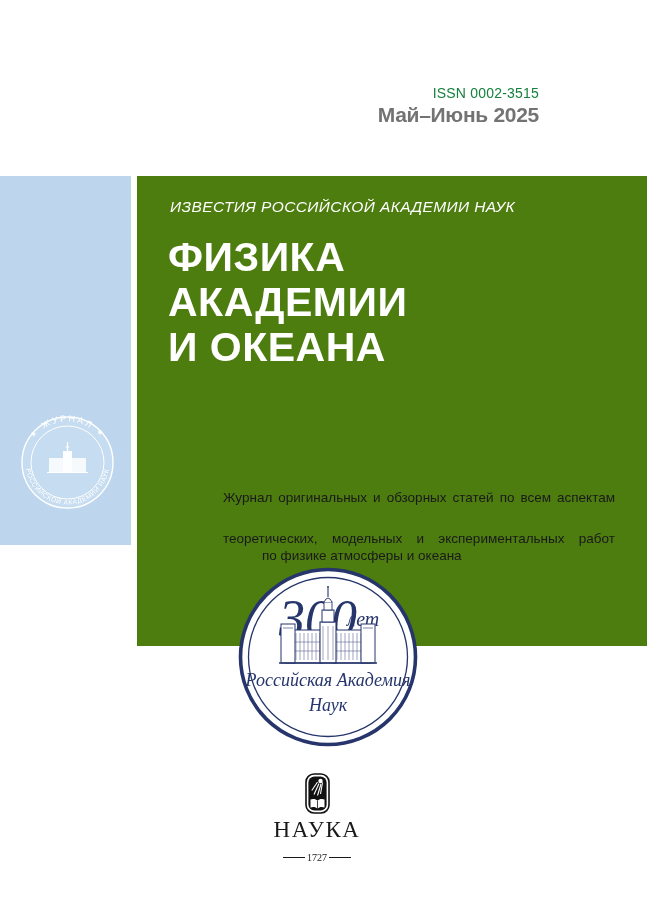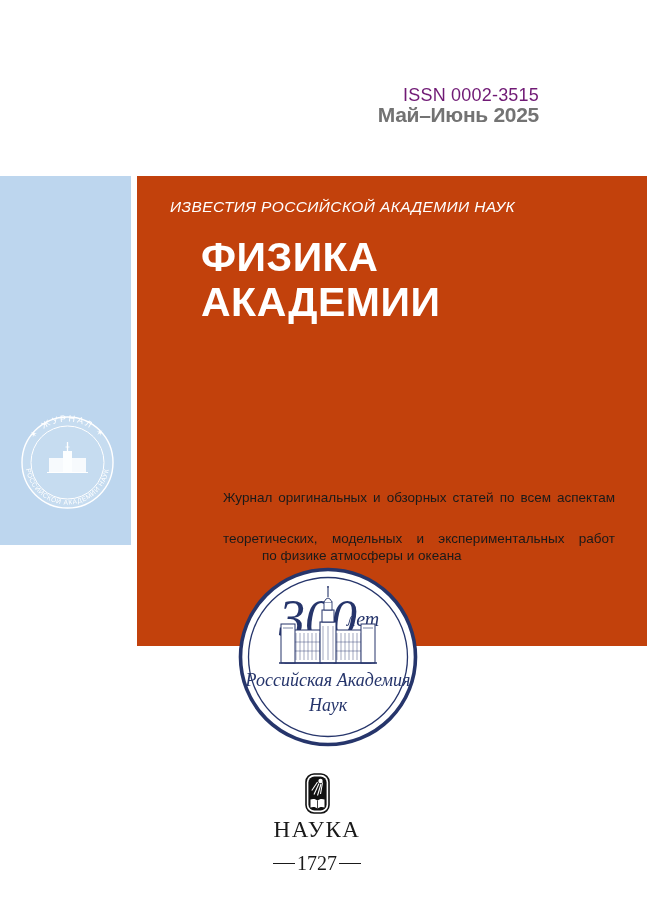--- a/index.html
+++ b/index.html
@@ -3,69 +3,68 @@
 <meta charset="utf-8">
 <style>
   html,body{margin:0;padding:0;background:#ffffff;}
   .page{
     position:relative;width:647px;height:900px;background:#ffffff;
     font-family:"Liberation Sans",sans-serif;overflow:hidden;
   }
   
   .issn{
     position:absolute;top:85px;right:108px;
-    font-size:18px;color:#701a75;letter-spacing:.2px;padding-left:44px;
+    font-size:14px;color:#15803d;letter-spacing:.2px;padding-left:44px;
   }
   .volume{
     position:absolute;top:103px;left:98px;
     font-size:21px;font-weight:700;color:#111;letter-spacing:-.3px;
   }
   .issue-date{
     position:absolute;top:103px;right:108px;
     font-size:21px;font-weight:700;color:#737373;letter-spacing:-.3px;
   }
   
   .strip{
     position:absolute;left:0;top:176px;width:131px;height:369px;
     background:#bdd6ee;
   }
   .panel{
     position:absolute;left:137px;top:176px;width:510px;height:470px;
-    background:#c2410c;
+    background:#4d7c0f;
   }
   .journal-seal{position:absolute;left:19px;top:238px;width:97px;height:97px;}
   .series{
     position:absolute;left:33px;top:22px;
     font-size:15.5px;font-style:italic;color:#ffffff;letter-spacing:.4px;
   }
   .main-title{
     position:absolute;left:31px;top:59px;
     font-size:41px;line-height:45px;font-weight:700;color:#ffffff;
     letter-spacing:.5px;
-    margin-left:33px;
   }
   .descr{
     position:absolute;left:86px;top:290px;width:392px;
     font-size:13.5px;line-height:16.8px;color:#1a1a1a;
   }
   .descr .just{text-align:justify;text-align-last:justify;margin-top:24px;}
   .descr .plain{text-align:left;margin-left:39px;}
   
   .ann-seal{position:absolute;left:237px;top:566px;width:182px;height:182px;}
   
   .pub-emblem{position:absolute;left:305px;top:773px;width:25px;height:41px;}
   .pub-name{
     position:absolute;top:817px;left:317px;transform:translateX(-50%);
     font-family:"Liberation Serif",serif;font-size:23px;color:#1a1a1a;
     letter-spacing:1.5px;white-space:nowrap;
   }
   .pub-year{
     position:absolute;top:852px;left:317px;transform:translateX(-50%);
     display:flex;align-items:center;gap:2px;
-    font-family:"Liberation Serif",serif;font-size:20px;color:#1a1a1a;
+    font-family:"Liberation Serif",serif;font-size:10px;color:#1a1a1a;
   }
   .pub-year .dash{width:22px;height:0;border-top:1.4px solid #1a1a1a;}
   svg text{font-family:"Liberation Serif",serif;}
   svg .sans{font-family:"Liberation Sans",sans-serif;}
 </style>
 </head>
 <body>
 
 <div class="page">
 
@@ -95,20 +94,21 @@
         <path d="M28 58.5 H 69" stroke-width="1.2"></path>
       </g>
     </svg>
   </div>
 
   <div class="panel">
     <div class="series">ИЗВЕСТИЯ РОССИЙСКОЙ АКАДЕМИИ НАУК</div>
     <div class="main-title">
       <div>ФИЗИКА</div>
       <div>АКАДЕМИИ</div>
+      <div>И ОКЕАНА</div>
     </div>
     <div class="descr">
       <div class="just">Журнал оригинальных и обзорных статей по всем аспектам</div>
       <div class="just">теоретических, модельных и экспериментальных работ</div>
       <div class="plain">по физике атмосферы и океана</div>
     </div>
   </div>
 
   <svg class="ann-seal" viewBox="0 0 182 182">
     <circle cx="91" cy="91" r="87.5" fill="#ffffff" stroke="#26356b" stroke-width="3.6"></circle>

